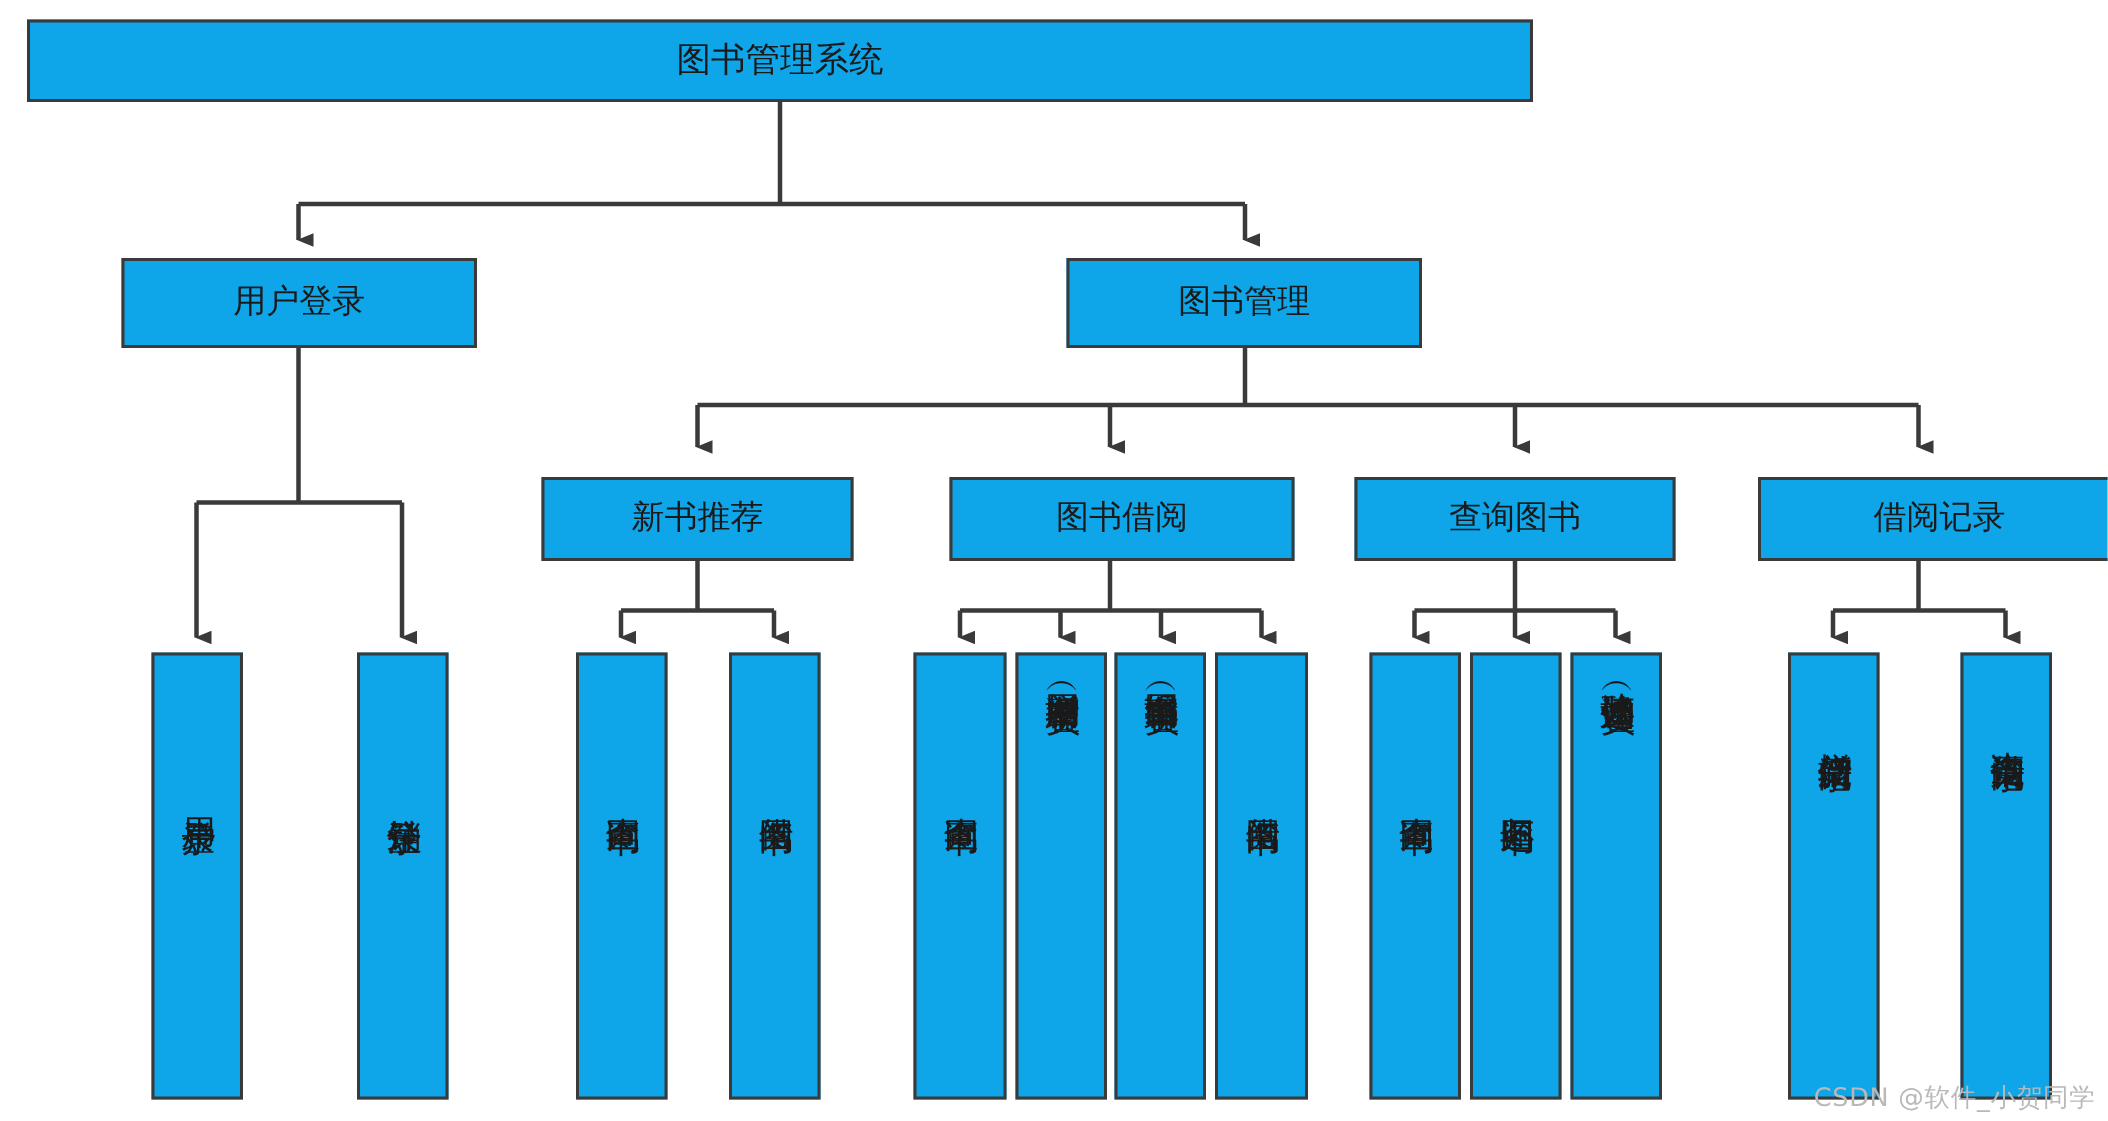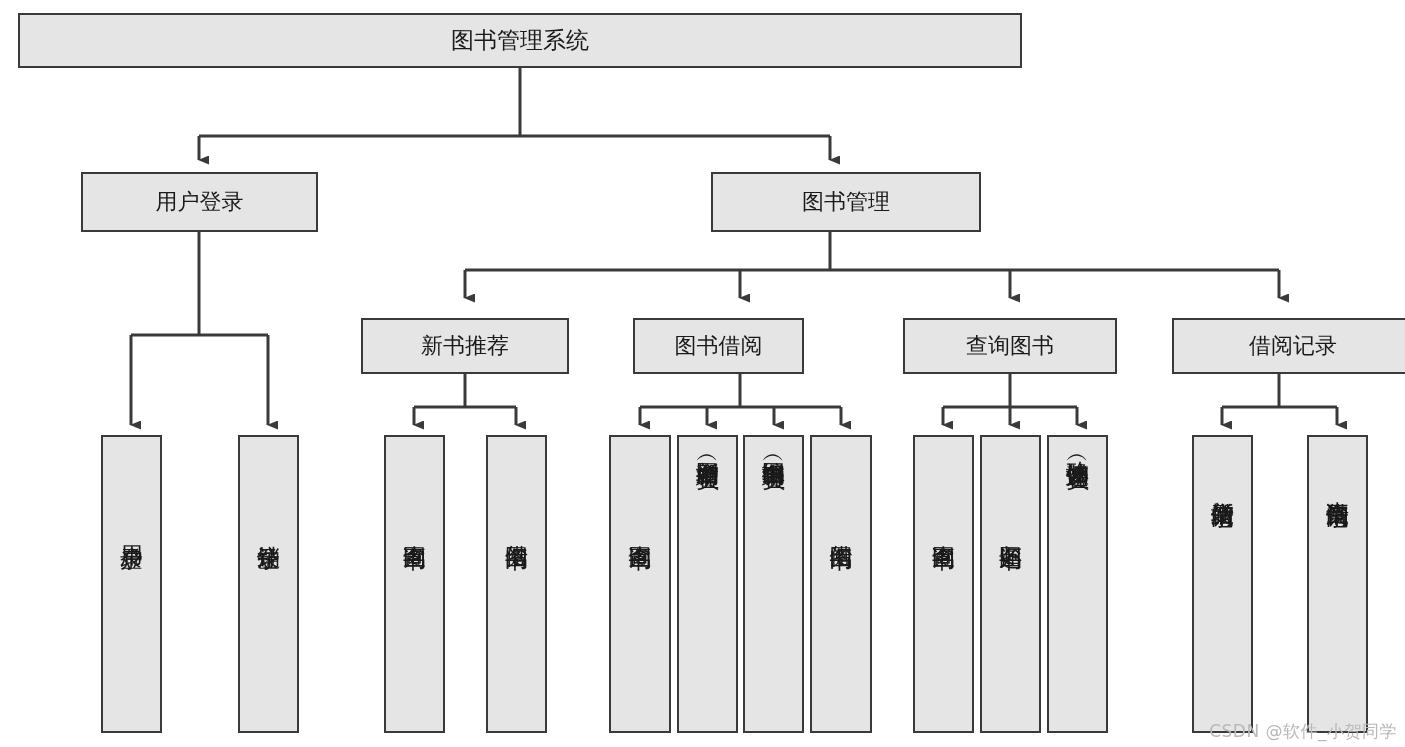--- a/index.html
+++ b/index.html
@@ -24,21 +24,21 @@
     position: absolute;
     left: 0;
     top: 0;
     width: 1405px;
     height: 747px;
     pointer-events: none;
   }
   .node {
     position: absolute;
     box-sizing: border-box;
-    background: #e5e5e5;
+    background: #0ea5e9;
     border: 2px solid #3a3a3a;
     display: flex;
     align-items: center;
     justify-content: center;
     color: #1a1a1a;
   }
   .node.horiz {
     font-size: 22px;
     letter-spacing: 0px;
     line-height: 1.1;
@@ -135,28 +135,28 @@
     </g>
   </svg>
 
   <div class="node horiz root-node" style="left:18px; top:13px; width:1004px; height:55px;">
     <span>图书管理系统</span>
   </div>
 
   <div class="node horiz" style="left:81px; top:172px; width:237px; height:60px;">
     <span>用户登录</span>
   </div>
-  <div class="node horiz" style="left:711px; top:172px; width:270px; height:60px;">
+  <div class="node horiz" style="left:711px; top:172px; width:237px; height:60px;">
     <span>图书管理</span>
   </div>
 
   <div class="node horiz" style="left:361px; top:318px; width:208px; height:56px;">
     <span>新书推荐</span>
   </div>
-  <div class="node horiz" style="left:633px; top:318px; width:171px; height:56px;">
+  <div class="node horiz" style="left:633px; top:318px; width:230px; height:56px;">
     <span>图书借阅</span>
   </div>
   <div class="node horiz" style="left:903px; top:318px; width:214px; height:56px;">
     <span>查询图书</span>
   </div>
   <div class="node horiz" style="left:1172px; top:318px; width:242px; height:56px;">
     <span>借阅记录</span>
   </div>
 
   <div class="node vert" style="left:101px; top:435px; width:61px; height:298px;">

